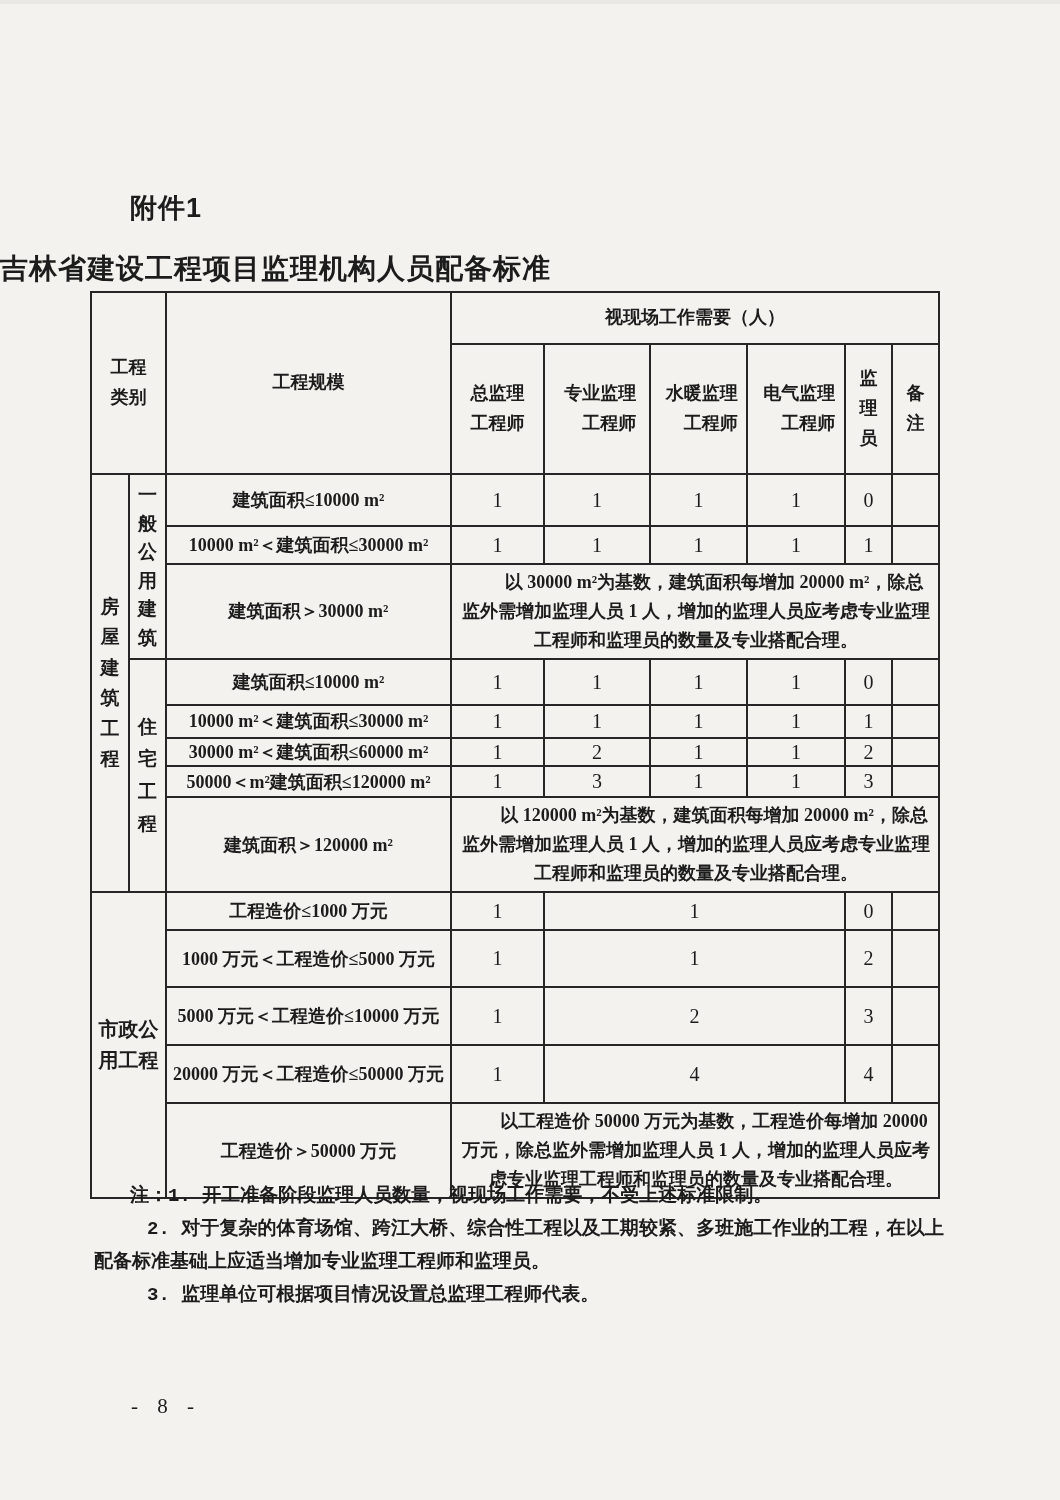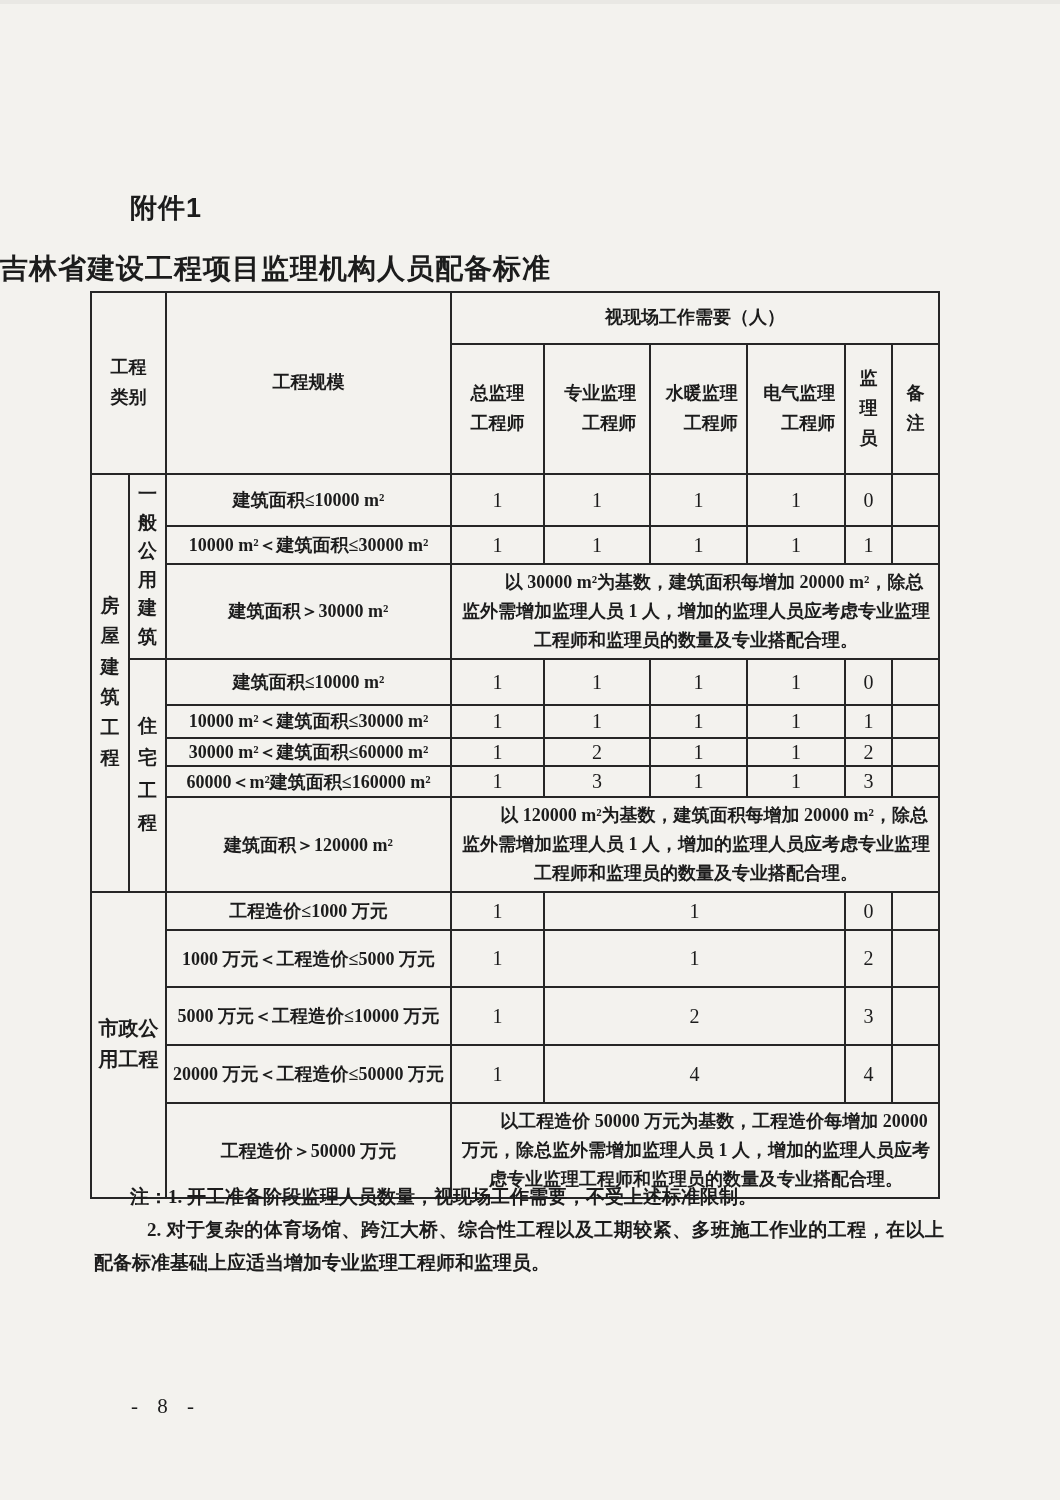--- a/index.html
+++ b/index.html
@@ -14,34 +14,34 @@
   table.std{position:absolute;left:90px;top:287px;width:850px;border-collapse:collapse;table-layout:fixed;}
   table.std td{border:2px solid #262626;text-align:center;vertical-align:middle;padding:0;overflow:hidden;}
 
   .hd{font-family:"Liberation Sans","DejaVu Sans",sans-serif;font-weight:bold;font-size:18px;line-height:1.65;}
   .wrapbox{display:inline-block;word-break:break-all;vertical-align:middle;}
   .w2{width:2.35em;}   
   .w3{width:3.3em;}    
   .w4{width:4.35em;text-align:right;}   
   .w1{width:1.15em;}   
 
-  .cat{font-family:Liberation Mono, monospace;font-weight:bold;font-size:19px;}
+  .cat{font-family:Liberation Sans, sans-serif;font-weight:bold;font-size:19px;}
   .cat-housing{line-height:1.6;}
   .cat-general{line-height:1.5;}
   .cat-residential{line-height:1.7;}
   .cat-municipal{font-size:20px;line-height:1.55;}
 
   .scale{font-size:18px;font-weight:bold;line-height:1.35;padding:1px 1px !important;}
   .val{font-size:20px;}
   .notecell{font-size:18px;font-weight:bold;text-align:center;line-height:29px;
     padding:3px 8px 3px 10px !important;text-indent:2em;}
   .remark{}
 
   .notes{position:absolute;left:94px;top:1176px;width:850px;font-size:19px;font-weight:bold;line-height:33px;}
-  .notes p{margin:0;text-align:justify;}
+  .notes p{margin:0;text-align:justify;font-family:Liberation Mono, monospace;}
   .n1{text-indent:36px;}
   .n2{text-indent:53px;}
   .n3{text-indent:53px;}
 
   .pageno{position:absolute;left:131px;top:1390px;font-size:21px;letter-spacing:7px;}
 </style>
 </head>
 <body>
 
 <div class="page">
@@ -127,21 +127,21 @@
       <tr style="height:14px">
         <td class="scale">30000 m²＜建筑面积≤60000 m²</td>
         <td class="val">1</td>
         <td class="val">2</td>
         <td class="val">1</td>
         <td class="val">1</td>
         <td class="val">2</td>
         <td class="remark"></td>
       </tr>
       <tr style="height:31px">
-        <td class="scale">60000＜m²建筑面积≤160000 m²</td>
+        <td class="scale">50000＜m²建筑面积≤120000 m²</td>
         <td class="val">1</td>
         <td class="val">3</td>
         <td class="val">1</td>
         <td class="val">1</td>
         <td class="val">3</td>
         <td class="remark"></td>
       </tr>
 
       <tr style="height:84px">
         <td class="scale">建筑面积＞120000 m²</td>
@@ -180,17 +180,18 @@
       <tr style="height:90px">
         <td class="scale">工程造价＞50000 万元</td>
         <td class="notecell" colspan="6">以工程造价 50000 万元为基数，工程造价每增加 20000 万元，除总监外需增加监理人员 1 人，增加的监理人员应考虑专业监理工程师和监理员的数量及专业搭配合理。</td>
       </tr>
     </tbody>
   </table>
 
   <div class="notes">
     <p class="n1">注：1. 开工准备阶段监理人员数量，视现场工作需要，不受上述标准限制。</p>
     <p class="n2">2. 对于复杂的体育场馆、跨江大桥、综合性工程以及工期较紧、多班施工作业的工程，在以上配备标准基础上应适当增加专业监理工程师和监理员。</p>
+    <p class="n3">3. 监理单位可根据项目情况设置总监理工程师代表。</p>
   </div>
 
   <div class="pageno">- 8 -</div>
 
 </div>
 
 </body></html>

